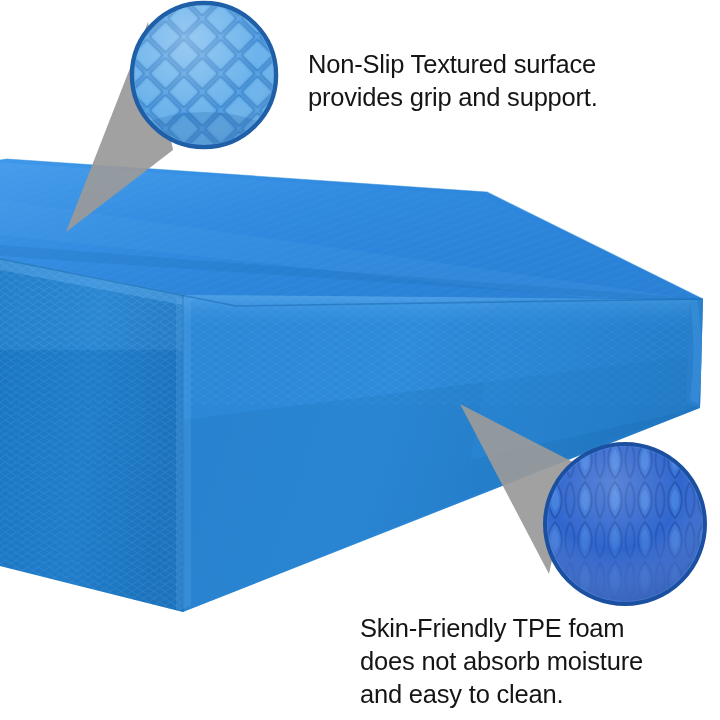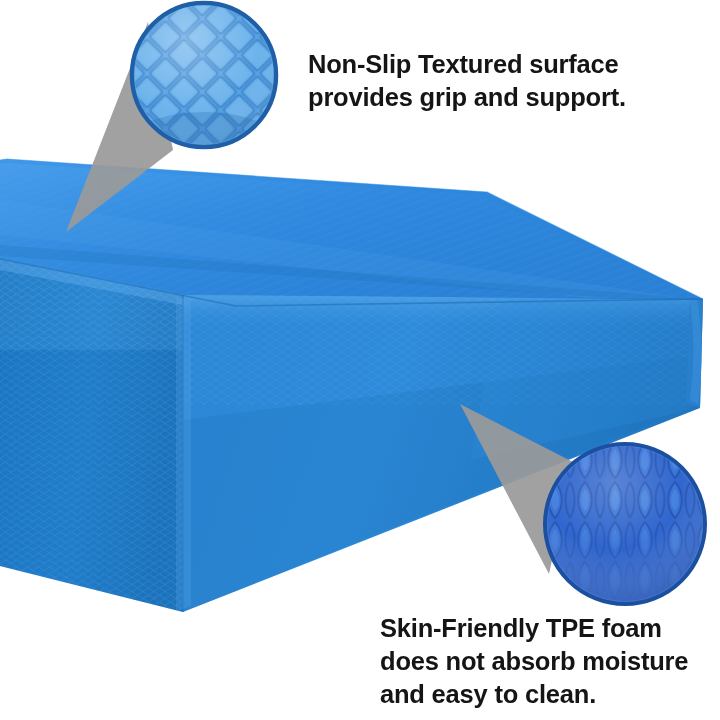--- a/index.html
+++ b/index.html
@@ -22,36 +22,35 @@
   #scene {
     position: absolute;
     inset: 0;
     width: 720px;
     height: 720px;
   }
   .callout-text {
     position: absolute;
     color: #151515;
     font-family: "Liberation Sans", sans-serif;
-    font-weight: 700;
+    font-weight: 400;
     letter-spacing: -0.2px;
     white-space: pre-line;
   }
   #text-top {
     left: 308px;
     top: 48px;
     font-size: 25.5px;
     line-height: 33px;
   }
   #text-bottom {
     left: 360px;
     top: 612px;
     font-size: 25.5px;
     line-height: 33px;
-    margin-left: 20px;
   }
 </style>
 </head>
 <body>
 
 <div id="stage">
 
   <svg id="scene" viewBox="0 0 720 720" xmlns="http://www.w3.org/2000/svg">
     <defs>
 

